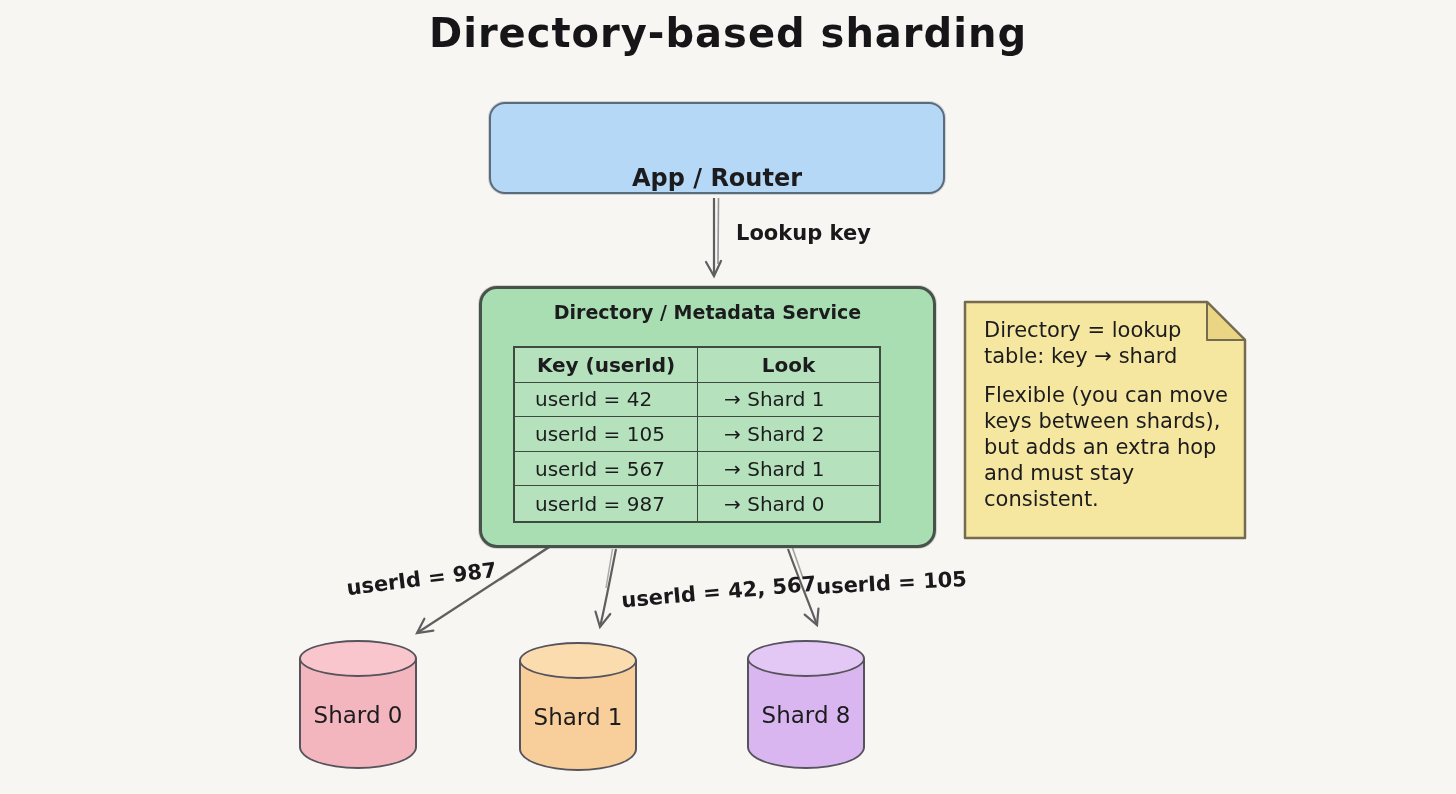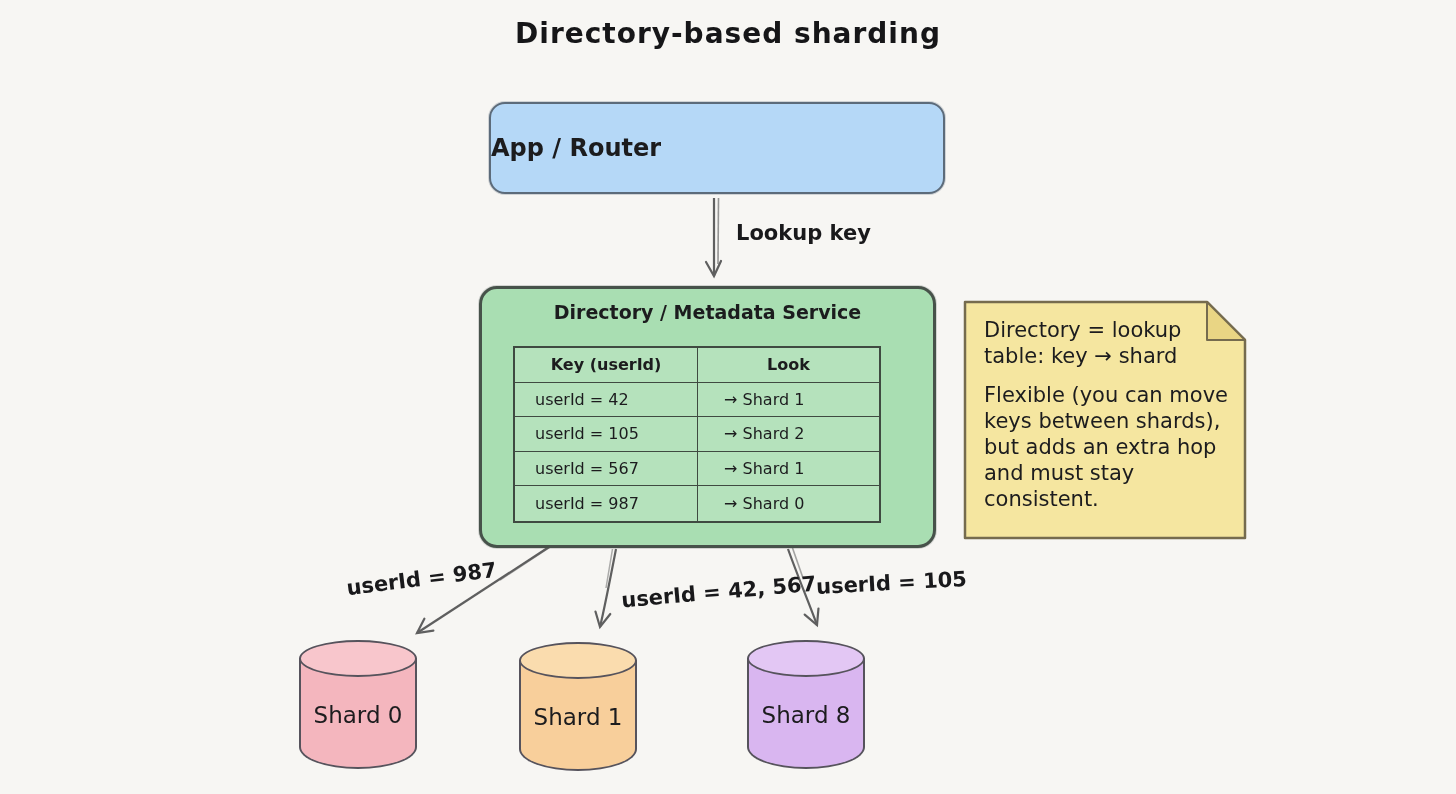--- a/index.html
+++ b/index.html
@@ -2,28 +2,28 @@
 <html><head>
 <meta charset="utf-8">
 <style>
   * { margin:0; padding:0; box-sizing:border-box; }
   html,body { width:1456px; height:794px; }
   body { font-family:"DejaVu Sans", sans-serif; background:#f7f6f3; color:#1c1c1e; }
   #canvas { position:relative; width:1456px; height:794px; background:#f7f6f3; overflow:hidden; }
 
   .page-title {
     position:absolute; top:10px; left:0; width:100%;
-    text-align:center; font-size:28px; font-weight:700; letter-spacing:1px; color:#161618;margin-top:7px;
+    text-align:center; font-size:40px; font-weight:700; letter-spacing:1px; color:#161618;
   }
 
   
   .app-box {
     position:absolute; left:489px; top:102px; width:456px; height:92px;
     background:#b5d8f7; border:2.5px solid #5c6b7a; border-radius:16px;
-    display:flex; flex-direction:column; align-items:flex-start; justify-content:center; gap:6px;
+    display:flex; flex-direction:row; align-items:flex-end; justify-content:center; gap:6px;
     box-shadow:0 0 0 1px rgba(92,107,122,.25);
   }
   .app-box .box-title { font-size:24px; font-weight:600; }
   .app-box .box-sub   { font-size:21px; font-weight:500; }
 
   
   .dir-box {
     position:absolute; left:479px; top:286px; width:457px; height:262px;
     background:#a9deb2; border:3px solid #47524a; border-radius:18px;
     box-shadow:0 0 0 1px rgba(71,82,74,.2);
@@ -33,21 +33,21 @@
     text-align:center; font-size:19px; font-weight:600;
   }
   .dir-table {
     position:absolute; left:31px; top:57px; width:368px; height:177px;
     border:2px solid #3f4a41; background:rgba(255,255,255,0.14);
     display:grid; grid-template-rows:repeat(5,1fr);
   }
   .dir-table .tr { display:grid; grid-template-columns:50.3% 49.7%; border-bottom:1.8px solid #3f4a41; }
   .dir-table .tr:last-child { border-bottom:none; }
   .dir-table .td {
-    display:flex; align-items:center; font-size:16px; font-weight:500;
+    display:flex; align-items:center; font-size:20px; font-weight:500;
     padding-left:20px;
   }
   .dir-table .td:first-child { border-right:1.8px solid #3f4a41; }
   .dir-table .tr.th .td { justify-content:center; padding-left:0; font-weight:600; }
   .dir-table .td.shard-cell { padding-left:26px; }
 
   
   .note { position:absolute; left:963px; top:300px; width:284px; height:184px; }
   .note svg { position:absolute; left:0; top:0; }
   .note .note-text {

